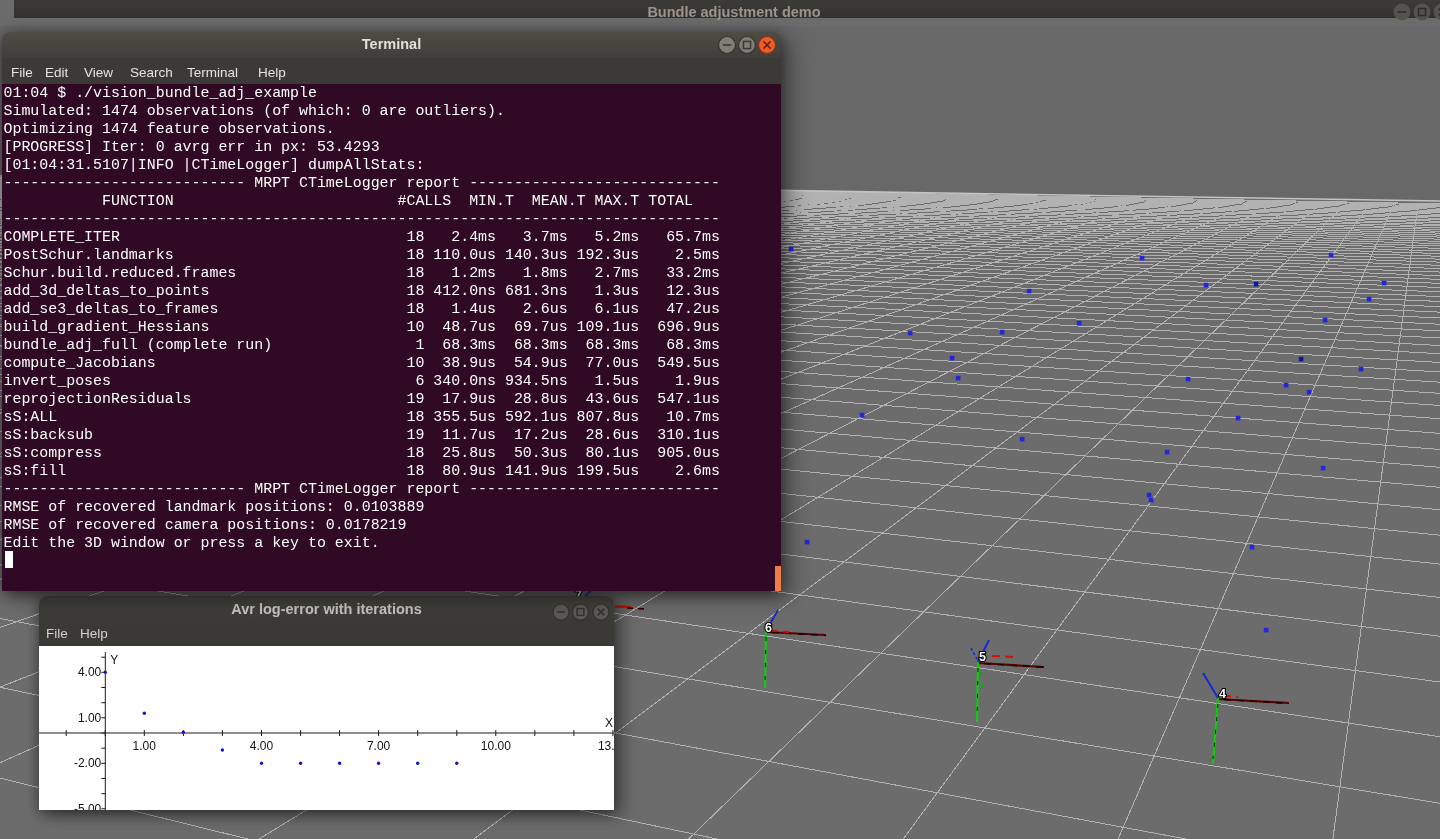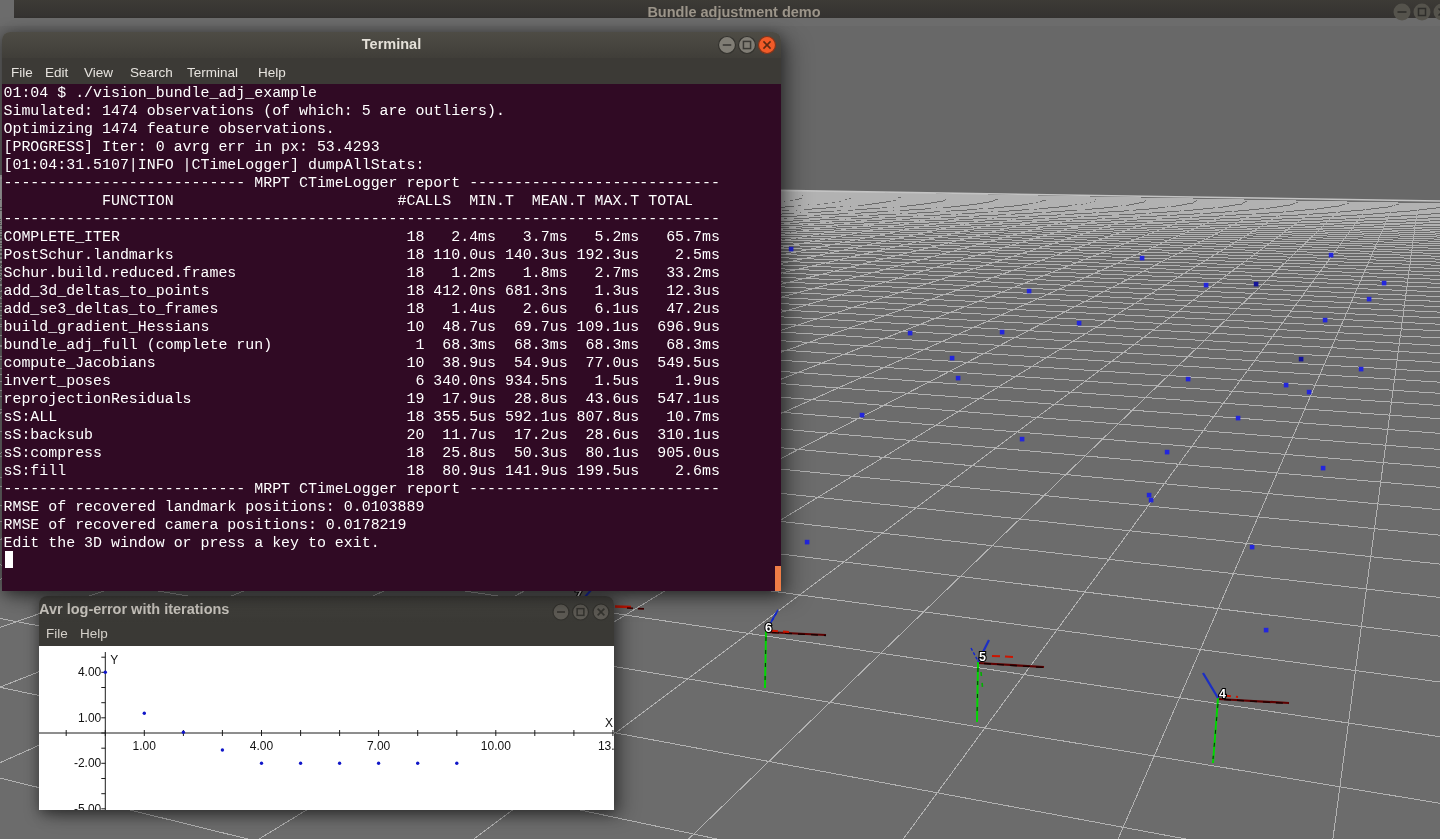--- a/index.html
+++ b/index.html
@@ -12,21 +12,21 @@
 #term .tbar .t{position:absolute;left:0;right:0;top:4px;text-align:center;font-weight:bold;font-size:14.5px;color:#e4e0d8}
 #term .menu{position:absolute;left:0;top:26px;width:100%;height:26px;background:#3c3a36;color:#e6e3de;font-size:13.5px}
 #term .menu span{position:absolute;top:7px}
 #term .body{position:absolute;left:0;top:52px;width:100%;height:507px;background:#300a24;overflow:hidden}
 .tl{white-space:pre;font-family:"Liberation Mono",monospace;font-size:14.93px;line-height:18px;height:18px;color:#ffffff;padding-left:1.5px}
 .tl:first-child{}
 .cursor{display:inline-block;width:8.5px;height:17px;background:#fff;vertical-align:middle;margin-left:1px;position:relative;top:-2px}
 #scrollthumb{position:absolute;right:0;top:534px;width:6px;height:25px;background:#ef7c46;z-index:11}
 #plotwin{position:absolute;left:39px;top:596px;width:575px;height:214px;z-index:9;border-radius:8px 8px 0 0;box-shadow:0 3px 14px rgba(0,0,0,.5),10px 6px 18px rgba(0,0,0,.25)}
 #plotwin .tbar{position:absolute;left:0;top:0;width:100%;height:27px;background:linear-gradient(#454440,#3a3935);border-radius:8px 8px 0 0}
-#plotwin .tbar .t{position:absolute;left:0;right:0;top:5px;font-weight:bold;font-size:14.5px;color:#c9c5be}
+#plotwin .tbar .t{position:absolute;left:0;right:0;top:5px;text-align:center;font-weight:bold;font-size:14.5px;color:#c9c5be}
 #plotwin .menu{position:absolute;left:0;top:27px;width:100%;height:23px;background:#3a3935;color:#d4d0c9;font-size:13.5px}
 #plotwin .white{position:absolute;left:0;top:50px;width:575px;height:164px;background:#fff}
 </style></head><body>
 <svg id="scene" width="1440" height="813" viewBox="0 26 1440 813">
 <rect x="0" y="26" width="1440" height="813" fill="#6c6c6c"></rect>
 <polygon points="0,26 1440,26 1440,201 0,178" fill="#686868"></polygon>
 <g stroke="#b2b2b2" stroke-width="1" shape-rendering="crispEdges">
       <line x1="-40.0" y1="175.0" x2="1480.0" y2="204.6"></line>
       <line x1="-40.0" y1="175.6" x2="1480.0" y2="205.6"></line>
       <line x1="-40.0" y1="176.3" x2="1480.0" y2="206.7"></line>
@@ -286,39 +286,39 @@
  <div class="menu">
       <span style="left:9px">File</span>
       <span style="left:43px">Edit</span>
       <span style="left:82px">View</span>
       <span style="left:128px">Search</span>
       <span style="left:185px">Terminal</span>
       <span style="left:256px">Help</span>
     </div>
  <div class="body">
       <div class="tl">01:04 $ ./vision_bundle_adj_example</div>
-      <div class="tl">Simulated: 1474 observations (of which: 5 are outliers).</div>
+      <div class="tl">Simulated: 1474 observations (of which: 0 are outliers).</div>
       <div class="tl">Optimizing 1474 feature observations.</div>
       <div class="tl">[PROGRESS] Iter: 0 avrg err in px: 53.4293</div>
       <div class="tl">[01:04:31.5107|INFO |CTimeLogger] dumpAllStats:</div>
       <div class="tl">--------------------------- MRPT CTimeLogger report ----------------------------</div>
       <div class="tl">           FUNCTION                         #CALLS  MIN.T  MEAN.T MAX.T TOTAL</div>
       <div class="tl">--------------------------------------------------------------------------------</div>
       <div class="tl">COMPLETE_ITER                                18   2.4ms   3.7ms   5.2ms   65.7ms</div>
       <div class="tl">PostSchur.landmarks                          18 110.0us 140.3us 192.3us    2.5ms</div>
       <div class="tl">Schur.build.reduced.frames                   18   1.2ms   1.8ms   2.7ms   33.2ms</div>
       <div class="tl">add_3d_deltas_to_points                      18 412.0ns 681.3ns   1.3us   12.3us</div>
       <div class="tl">add_se3_deltas_to_frames                     18   1.4us   2.6us   6.1us   47.2us</div>
       <div class="tl">build_gradient_Hessians                      10  48.7us  69.7us 109.1us  696.9us</div>
       <div class="tl">bundle_adj_full (complete run)                1  68.3ms  68.3ms  68.3ms   68.3ms</div>
       <div class="tl">compute_Jacobians                            10  38.9us  54.9us  77.0us  549.5us</div>
       <div class="tl">invert_poses                                  6 340.0ns 934.5ns   1.5us    1.9us</div>
       <div class="tl">reprojectionResiduals                        19  17.9us  28.8us  43.6us  547.1us</div>
       <div class="tl">sS:ALL                                       18 355.5us 592.1us 807.8us   10.7ms</div>
-      <div class="tl">sS:backsub                                   20  11.7us  17.2us  28.6us  310.1us</div>
+      <div class="tl">sS:backsub                                   19  11.7us  17.2us  28.6us  310.1us</div>
       <div class="tl">sS:compress                                  18  25.8us  50.3us  80.1us  905.0us</div>
       <div class="tl">sS:fill                                      18  80.9us 141.9us 199.5us    2.6ms</div>
       <div class="tl">--------------------------- MRPT CTimeLogger report ----------------------------</div>
       <div class="tl">RMSE of recovered landmark positions: 0.0103889</div>
       <div class="tl">RMSE of recovered camera positions: 0.0178219</div>
       <div class="tl">Edit the 3D window or press a key to exit.</div>
       <div class="tl"><span class="cursor"></span></div>
     </div>
  <div id="scrollthumb"></div>
 </div>

